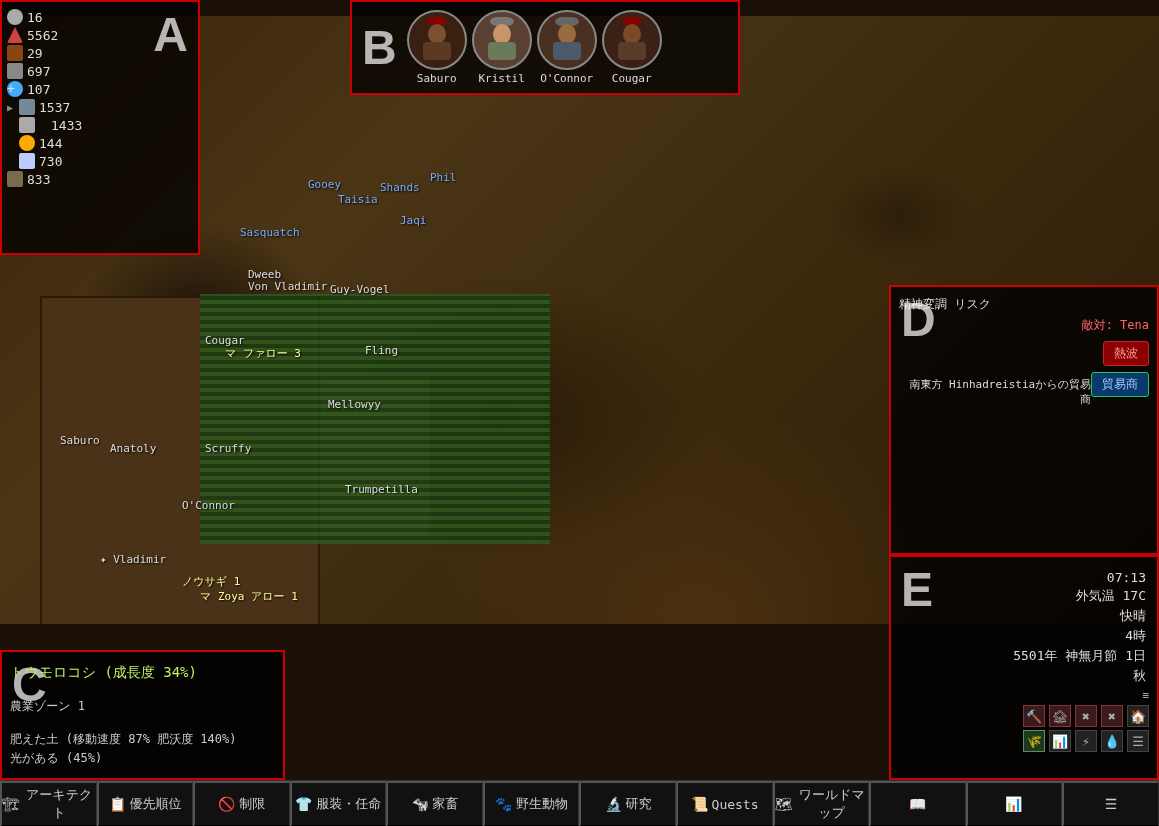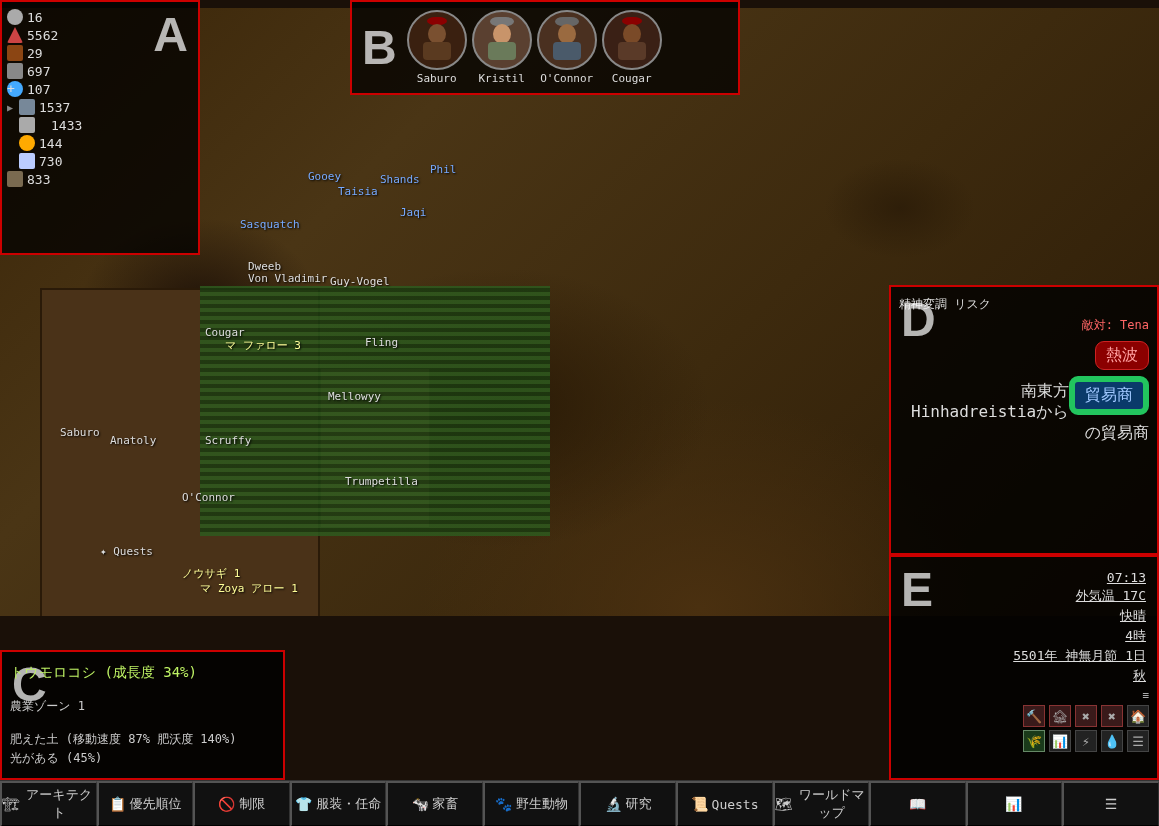--- a/index.html
+++ b/index.html
@@ -8,21 +8,21 @@
       height: 826px;
       overflow: hidden;
       background: #1a1008;
       font-family: 'MS Gothic', 'Meiryo', monospace;
       position: relative;
     }
 
     
     #game-map {
       position: absolute;
-      top: 8px; left: 0;
+      top: 16px; left: 0;
       width: 1159px;
       height: 608px;
       background: #14532d;
       overflow: hidden;
     }
 
     
     .terrain {
       position: absolute;
       top: 0; left: 0;
@@ -201,42 +201,42 @@
     .alert-text {
       text-align: left;
       margin-bottom: 4px;
       font-size: 12px;
       color: #ddd;
     }
 
     .alert-btn {
       display: inline-block;
       padding: 3px 10px;
-      border-radius: 9px;
-      font-size: 16px;
+      border-radius: 3px;
+      font-size: 12px;
       cursor: pointer;
       margin: 3px 0;
       float: right;
       clear: both;
     }
 
     .btn-red { background: #8B0000; color: #ffa0a0; border: 1px solid #cc2222; }
-    .btn-blue { background: #0a3a6a; color: #a0c8ff; border: 6px solid #22c55e; }
+    .btn-blue { background: #0a3a6a; color: #a0c8ff; border: 1px solid #22c55e; }
 
     .enemy-text {
       color: #ff6666;
       text-align: right;
       font-size: 12px;
       margin: 4px 0;
       clear: both;
     }
 
     .trade-text {
       color: #dddddd;
-      font-size: 16px;
+      font-size: 11px;
       text-align: right;
       margin-top: 8px;
     }
 
     
     #panel-e {
       position: absolute;
       bottom: 46px;
       right: 0;
       width: 270px;
@@ -258,21 +258,20 @@
       font-family: Arial, sans-serif;
     }
 
     .info-row {
       display: flex;
       justify-content: flex-end;
       font-size: 13px;
       color: #ddd;
       margin: 2px 0;
       padding-right: 3px;
-      text-decoration: underline;
     }
 
     .icon-row {
       display: flex;
       justify-content: flex-end;
       gap: 4px;
       margin: 3px 0;
       flex-wrap: wrap;
     }
 
@@ -385,21 +384,21 @@
   <span class="npc-label" style="left:330px;top:267px;color:#ddd">Guy-Vogel</span>
   <span class="npc-label" style="left:205px;top:318px;color:#ddd">Cougar</span>
   <span class="npc-label" style="left:225px;top:330px;color:#ff9">マ ファロー 3</span>
   <span class="npc-label" style="left:365px;top:328px;color:#ddd">Fling</span>
   <span class="npc-label" style="left:328px;top:382px;color:#ddd">Mellowyy</span>
   <span class="npc-label" style="left:60px;top:418px;color:#ddd">Saburo</span>
   <span class="npc-label" style="left:110px;top:426px;color:#ddd">Anatoly</span>
   <span class="npc-label" style="left:205px;top:426px;color:#ddd">Scruffy</span>
   <span class="npc-label" style="left:345px;top:467px;color:#ddd">Trumpetilla</span>
   <span class="npc-label" style="left:182px;top:483px;color:#ddd">O'Connor</span>
-  <span class="npc-label" style="left:100px;top:537px;color:#ddd">✦ Quests</span>
+  <span class="npc-label" style="left:100px;top:537px;color:#ddd">✦ Vladimir</span>
   <span class="npc-label" style="left:182px;top:558px;color:#ff9">ノウサギ 1</span>
   <span class="npc-label" style="left:200px;top:573px;color:#ff9">マ Zoya アロー 1</span>
   <span class="npc-label" style="left:62px;top:614px;color:#ddd">Iskra</span>
 </div>
 
 <div id="panel-a">
   <span class="label-a">A</span>
   <div class="resource-row">
     <span class="resource-icon res-silver"></span>
     <span>16</span>

